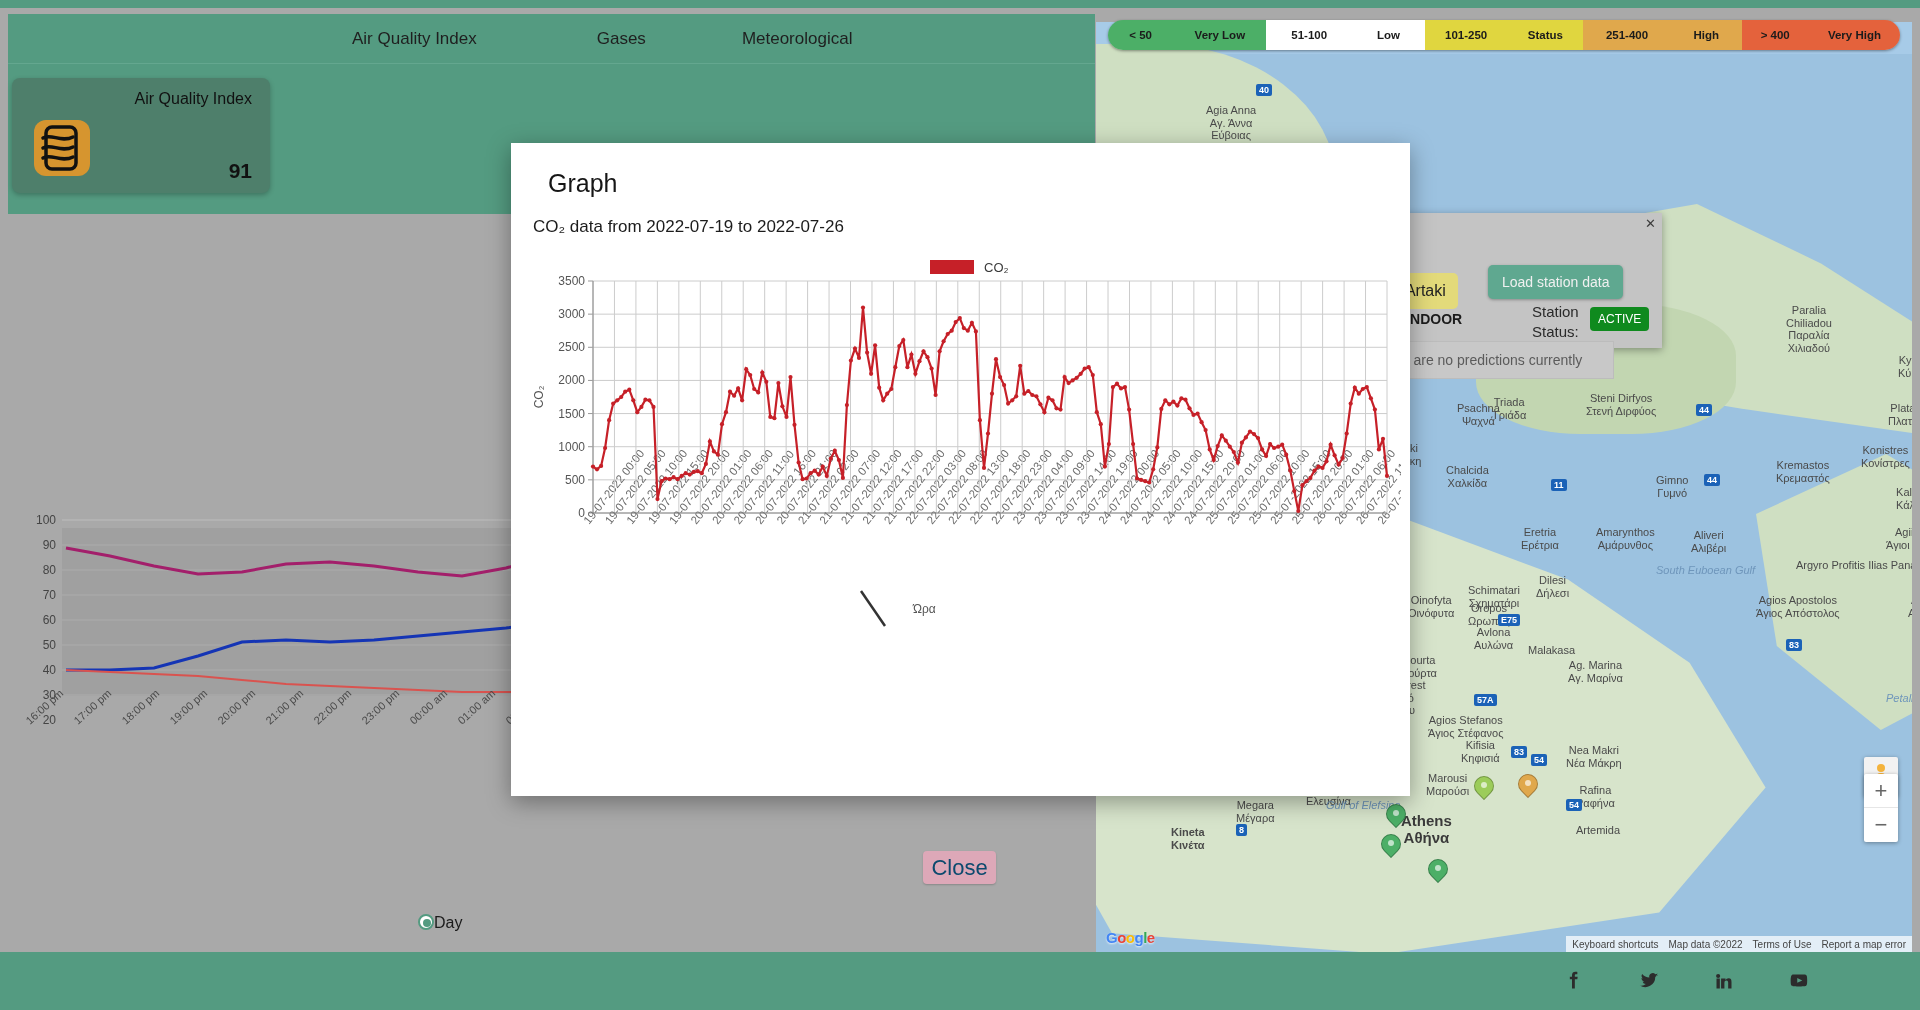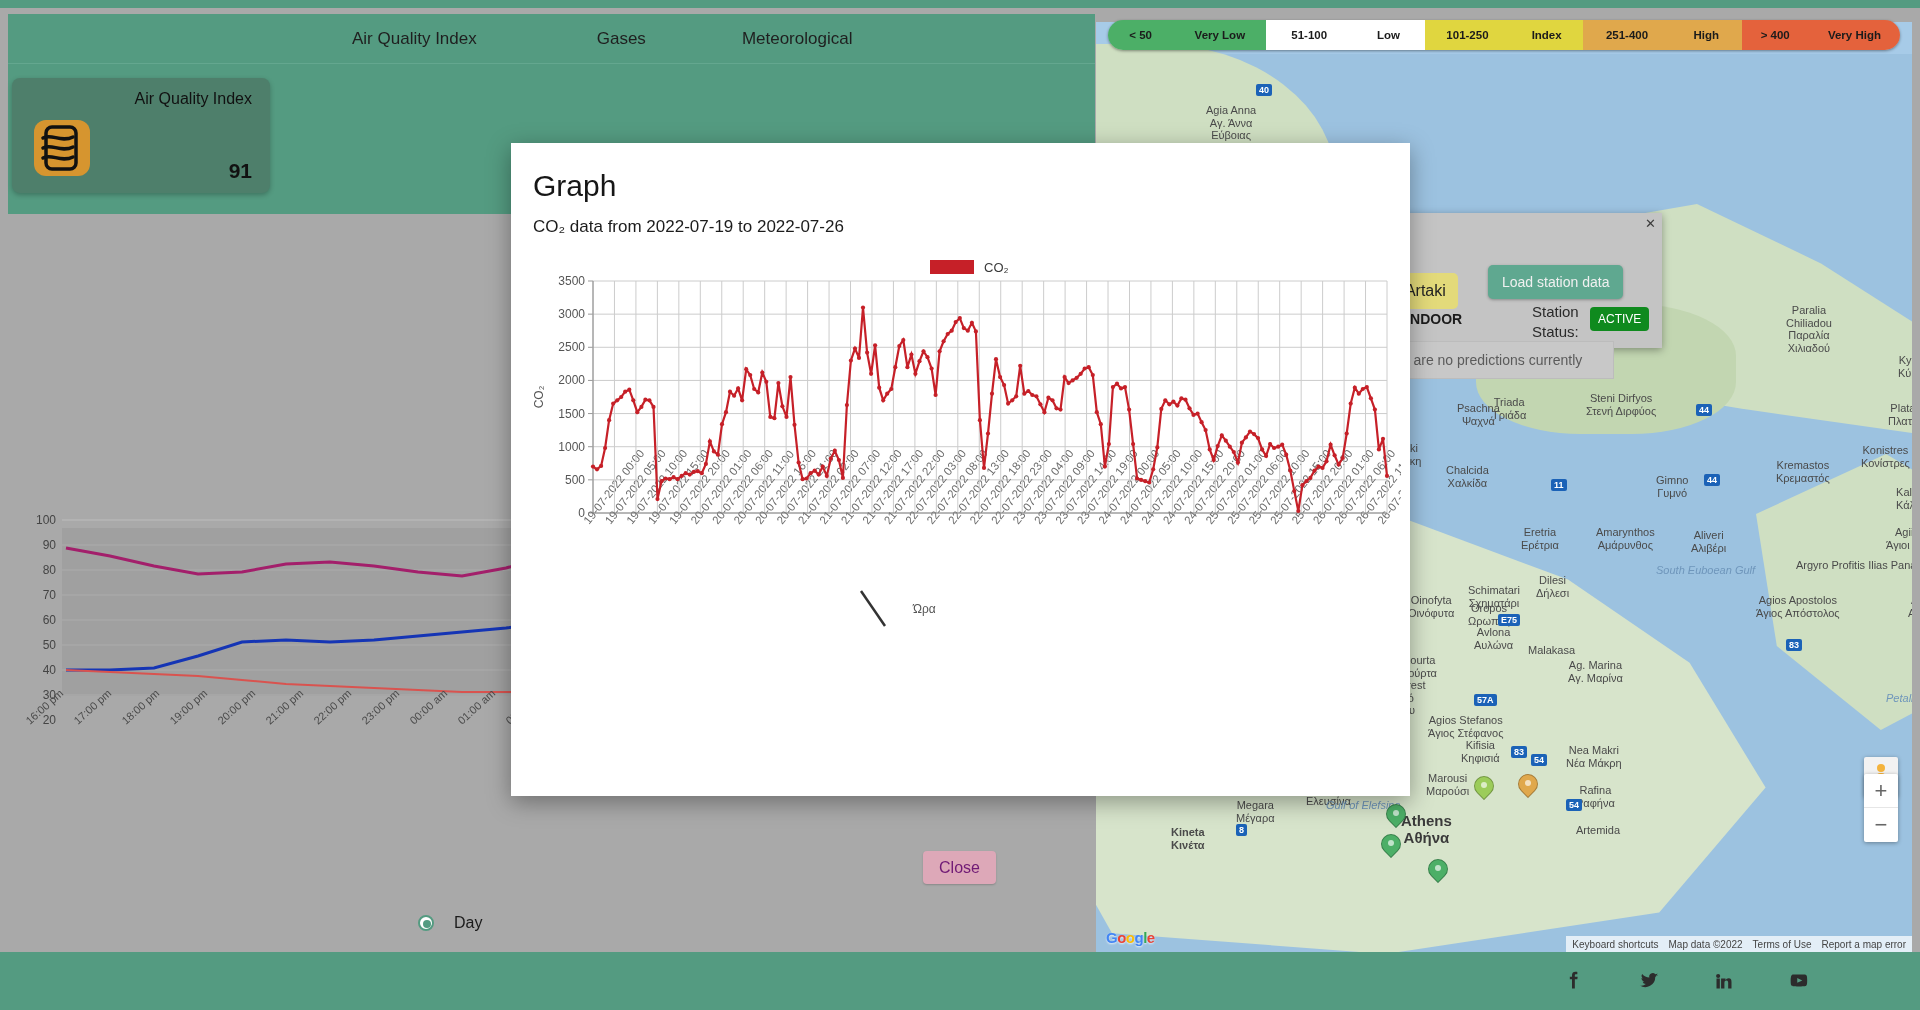--- a/index.html
+++ b/index.html
@@ -49,21 +49,21 @@
     position:absolute; left:22px; top:42px; width:56px; height:56px;
     background:#d6952f; border-radius:12px;
   }
   .aqi-icon svg { position:absolute; left:6px; top:4px; }
 
   
   .grey-body { position:absolute; left:0; top:22px; width:1095px; height:960px; background:#a9a9a9; z-index:-1; }
 
   
   .bg-controls { position:absolute; left:0; top:455px; width:1095px; height:60px; }
-  .radio-row { position:absolute; left:418px; top:459px; display:flex; align-items:center; gap:20px; }
+  .radio-row { position:absolute; left:418px; top:459px; display:flex; gap:0; }
   .radio-dot {
     width:16px; height:16px; border-radius:50%; border:2px solid #549b81;
     display:inline-block; position:relative; background:#fff;
   }
   .radio-dot::after {
     content:""; position:absolute; left:3px; top:3px; width:8px; height:8px;
     border-radius:50%; background:#549b81;
   }
   .radio-label { font-size:16px; color:#1b1b1b; }
 
@@ -182,32 +182,32 @@
   .footer-icon { color:#2c2c2c; cursor:pointer; display:flex; }
 
   
   .modal-backdrop { position:absolute; inset:0; background:transparent; z-index:20; }
   .modal {
     position:absolute; left:511px; top:143px; width:899px; height:653px;
     background:#fff; z-index:21; box-shadow:0 6px 22px rgba(0,0,0,.35);
     padding:0;
   }
   .modal-title {
-    position:absolute; left:22px; top:26px; font-size:30px; color:#161616; font-weight:normal;
+    position:absolute; left:37px; top:26px; font-size:25px; color:#161616; font-weight:normal;
   }
   .modal-subtitle {
     position:absolute; left:22px; top:74px; font-size:17px; color:#1c1c1c;
   }
   .chart-host { position:absolute; left:10px; top:110px; width:880px; height:480px; }
   .chart-host svg { display:block; }
 
   .close-btn {
     position:absolute; left:412px; top:708px; width:73px; height:33px;
     background:#dda8b8; border:none; border-radius:4px;
-    font-size:16px; color:#701a75; cursor:pointer;
+    font-size:22px; color:#0c4a6e; cursor:pointer;
     box-shadow:0 1px 2px rgba(0,0,0,.2);
     font-family:"Liberation Sans", sans-serif;
   }
 
   .axis-text { font-size:12px; fill:#555; font-family:"Liberation Sans", sans-serif; }
   .axis-text-sm { font-size:11.5px; fill:#6b6b6b; font-family:"Liberation Sans", sans-serif; }
   .legend-label { font-size:13px; fill:#3a3a3a; font-family:"Liberation Sans", sans-serif; }
 </style>
 </head>
 <body>
@@ -430,21 +430,21 @@
     <div class="legend-cell" style="background:#4caf67">
       <span>&lt; 50</span>
       <span>Very Low</span>
     </div>
     <div class="legend-cell" style="background:#ffffff">
       <span>51-100</span>
       <span>Low</span>
     </div>
     <div class="legend-cell" style="background:#e0d63f">
       <span>101-250</span>
-      <span>Index</span>
+      <span>Status</span>
     </div>
     <div class="legend-cell" style="background:#e0a84c">
       <span>251-400</span>
       <span>High</span>
     </div>
     <div class="legend-cell" style="background:#e4623c">
       <span>&gt; 400</span>
       <span>Very High</span>
     </div>
   </div>

